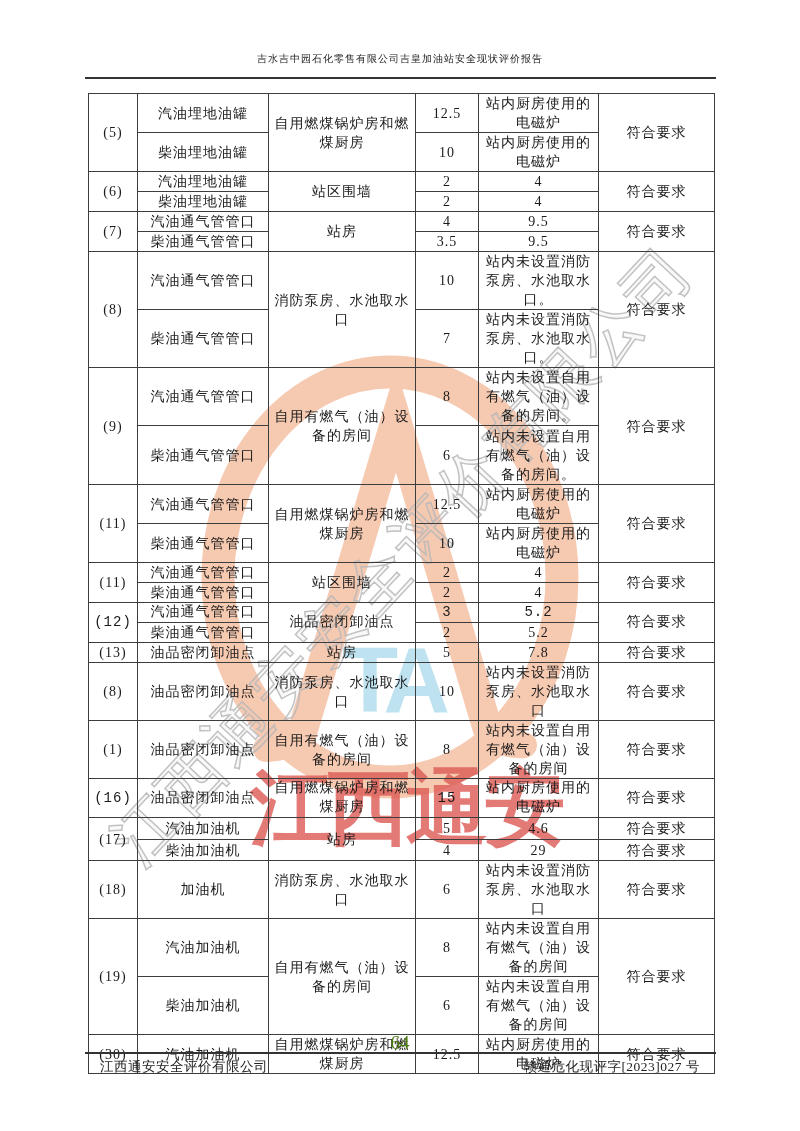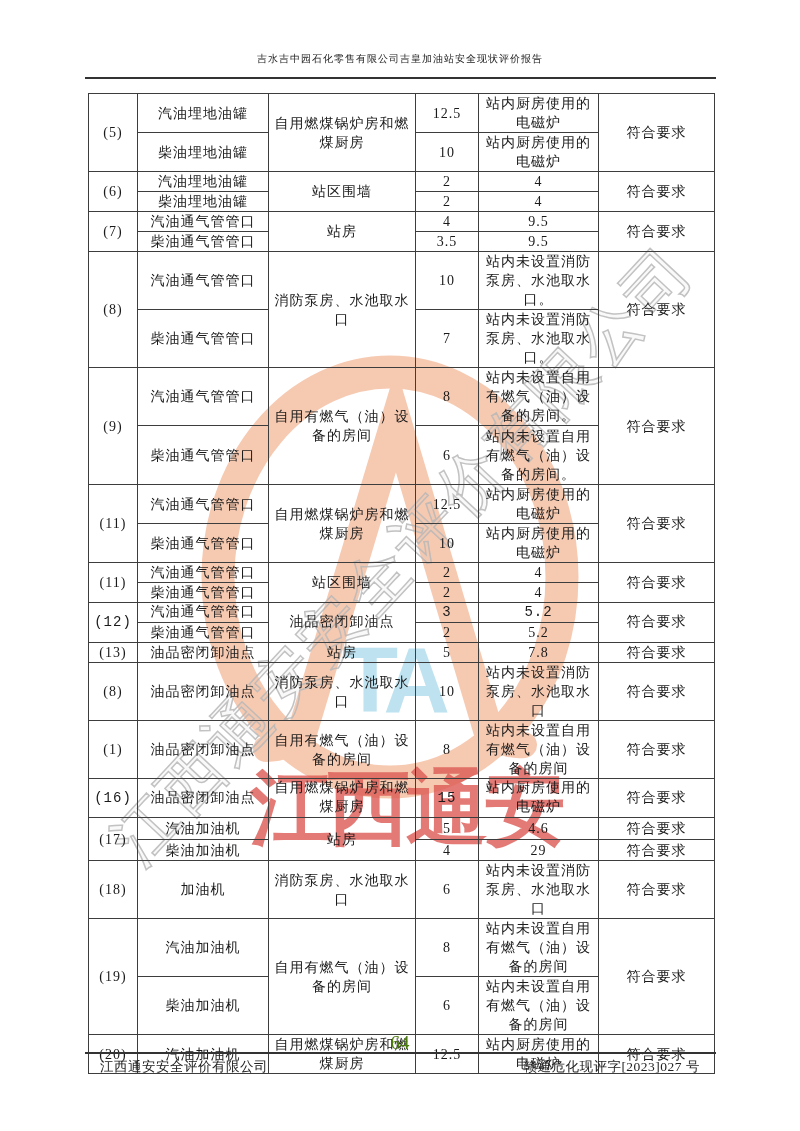--- a/index.html
+++ b/index.html
@@ -231,21 +231,21 @@
             <td class="val-cell">8</td>
             <td>站内未设置自用有燃气（油）设备的房间</td>
             <td rowspan="2">符合要求</td>
           </tr>
           <tr style="height: 56px;">
             <td>柴油加油机</td>
             <td class="val-cell">6</td>
             <td>站内未设置自用有燃气（油）设备的房间</td>
           </tr>
           <tr style="height: 35px;">
-            <td class="num-cell">(20)</td>
+            <td class="num-cell">(30)</td>
             <td>汽油加油机</td>
             <td>自用燃煤锅炉房和燃煤厨房</td>
             <td class="val-cell">12.5</td>
             <td>站内厨房使用的电磁炉</td>
             <td>符合要求</td>
           </tr>
         </tbody>
     </table>
   </div>
 

